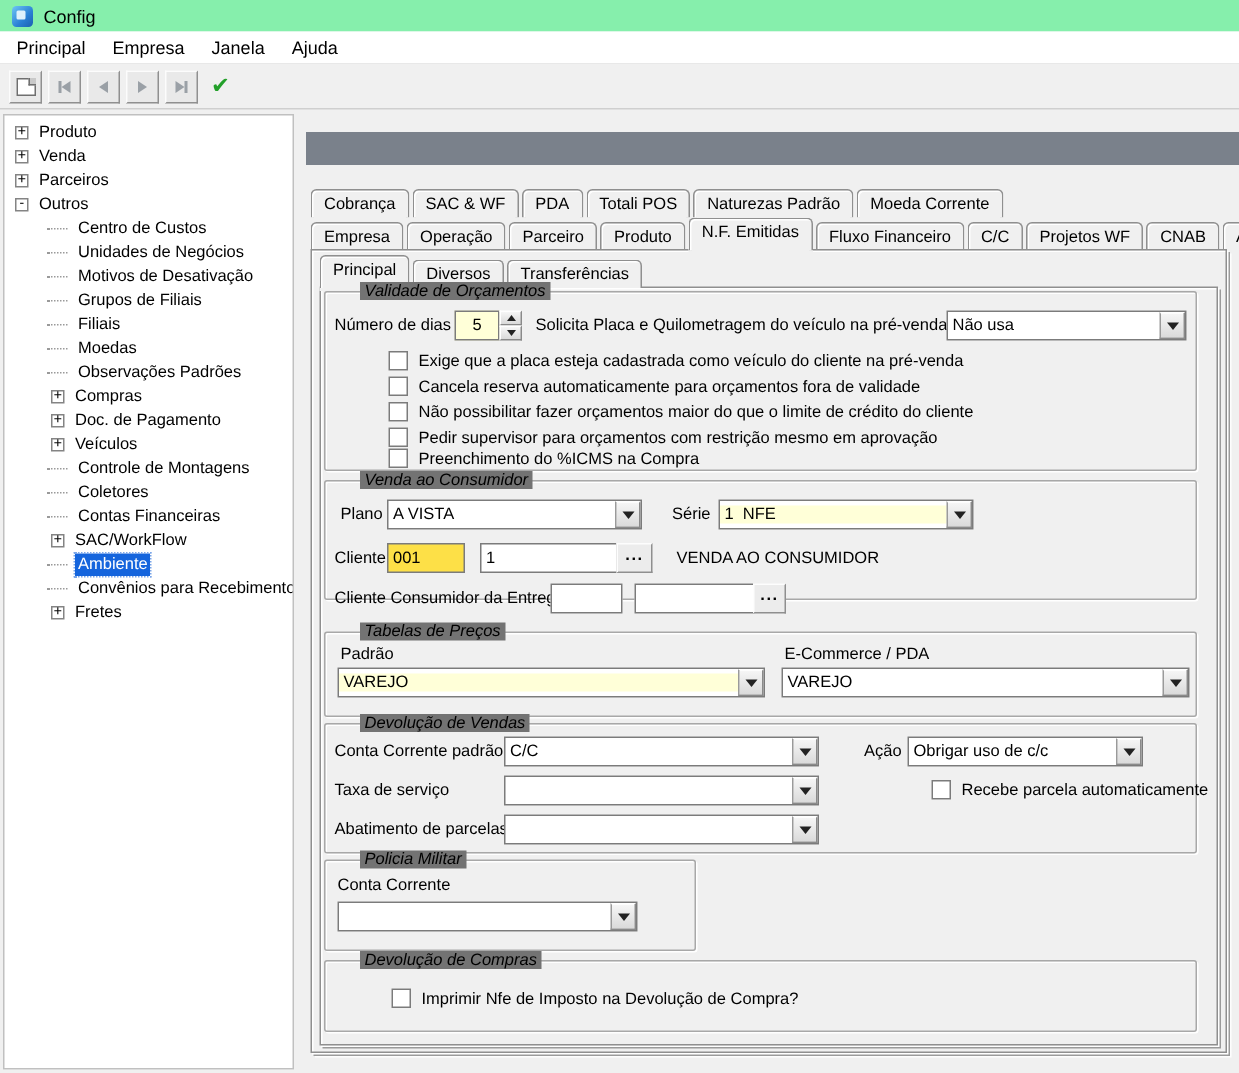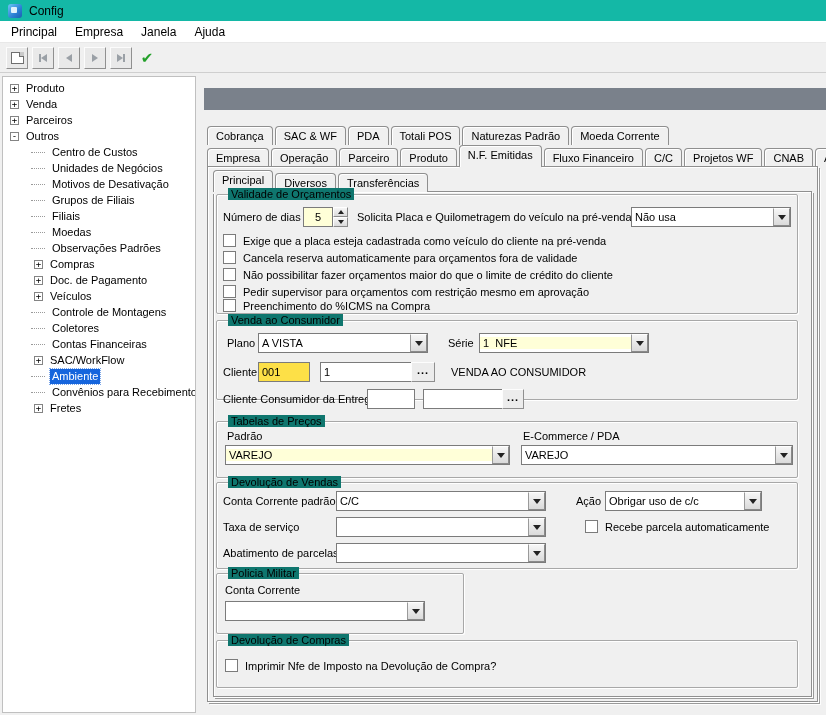--- a/index.html
+++ b/index.html
@@ -2,21 +2,21 @@
 <html><head>
 <meta charset="utf-8">
 <style>
   * { box-sizing: border-box; margin: 0; padding: 0; }
   html,body { width:826px; height:715px; overflow:hidden; }
   body {
     font-family: "Liberation Sans", "DejaVu Sans", sans-serif;
     font-size: 11px; color:#000; background:#f0f0f0; position:relative;
   }
   
-  .titlebar { position:absolute; left:0; top:0; width:826px; height:21px; background:#14b8a6;
+  .titlebar { position:absolute; left:0; top:0; width:826px; height:21px; background:#86efac;
               display:flex; align-items:center; padding-left:8px; }
   .app-icon { width:14px; height:14px; border-radius:3px;
               background:linear-gradient(135deg,#6ec6f5 0%,#2a7fd4 60%,#1b5fb0 100%);
               position:relative; margin-right:7px; }
   .app-icon::after { content:""; position:absolute; left:3px; top:3px; width:6px; height:6px;
               background:#dff1fc; border-radius:1px; }
   .title-text { font-size:12px; }
   .menubar { position:absolute; left:0; top:21px; width:826px; height:22px; background:#fff;
              display:flex; align-items:center; padding-left:2px; border-bottom:1px solid #e8e8e8; }
   .menu-item { font-size:12px; padding:3px 9px; cursor:default; }
@@ -62,42 +62,42 @@
   .tab-page { position:absolute; left:207px; top:166px; width:611px; height:536px;
          background:#f0f0f0; border:1px solid #8f8f8f;
          box-shadow:inset 1px 1px 0 #fff, 1px 1px 0 #fff, 2px 2px 0 #9a9a9a, 3px 3px 0 #fdfdfd; z-index:1; }
   .subtabs-row { position:absolute; left:213px; top:171px; height:21px; display:flex; align-items:flex-end; z-index:6; }
   .subtab-page { position:absolute; left:213px; top:191px; width:599px; height:506px;
          background:#f0f0f0; border:1px solid #8f8f8f;
          box-shadow:inset 1px 1px 0 #fff, 1px 1px 0 #fff, 2px 2px 0 #9a9a9a; z-index:4; }
   
   .group { position:absolute; border:1px solid #a8a8a8; border-radius:2px;
            box-shadow:inset 1px 1px 0 #fff, 1px 1px 0 #fff; }
-  .group > .legend { position:absolute; top:-7px; left:11px; background:#0f766e; padding:0 3px; }
+  .group > .legend { position:absolute; top:-7px; left:23px; background:#737373; padding:0 3px;font-style:italic; }
   .fl { position:absolute; white-space:nowrap; }
   
   .field, .combo { position:absolute; height:20px; background:#fff; border:1px solid #7b7b7b;
            display:flex; align-items:center; }
   .field .val, .combo .val { flex:1; padding:0 3px; overflow:hidden; white-space:pre; }
   .yellow { background:#ffffd8; }
   .gray-field { background:#fde047; }
   .combo .cbtn { width:17px; height:18px; flex:0 0 17px; background:linear-gradient(#f6f6f6,#dadada);
            border-left:1px solid #9a9a9a; display:flex; align-items:center; justify-content:center;
            border-top:1px solid #fff; border-right:1px solid #8a8a8a; border-bottom:1px solid #8a8a8a; }
   .darr { width:0; height:0; border-left:4px solid transparent; border-right:4px solid transparent;
            border-top:5px solid #222; }
   .spin { position:absolute; height:20px; display:flex; }
   .spin .sval { width:30px; height:20px; background:#ffffd8; border:1px solid #7b7b7b;
            text-align:center; line-height:18px; }
   .spin .sbtns { display:flex; flex-direction:column; width:15px; height:20px; }
   .spin .sb { flex:1; background:linear-gradient(#f6f6f6,#dadada); border:1px solid;
            border-color:#fff #8a8a8a #8a8a8a #fff; display:flex; align-items:center; justify-content:center; }
   .uarr-s { width:0;height:0;border-left:3px solid transparent;border-right:3px solid transparent;border-bottom:4px solid #222; }
   .darr-s { width:0;height:0;border-left:3px solid transparent;border-right:3px solid transparent;border-top:4px solid #222; }
-  .checkrow { position:absolute; display:flex; align-items:center; gap:7px; white-space:nowrap; cursor:default; }
+  .checkrow { position:absolute; display:flex; align-items:center; gap:7px; white-space:nowrap; cursor:default;margin-left:36px; }
   .cbox { width:13px; height:13px; background:#fff; border:1px solid #7b7b7b; flex:0 0 13px; }
   .dots-btn { position:absolute; width:24px; height:20px; background:#ececec;
            border:1px solid; border-color:#fdfdfd #8f8f8f #8f8f8f #fdfdfd;
            font-weight:bold; letter-spacing:1px; text-align:center; line-height:14px; cursor:default; }
 </style>
 </head>
 <body>
 
 <div class="titlebar">
   <span class="app-icon"></span>

